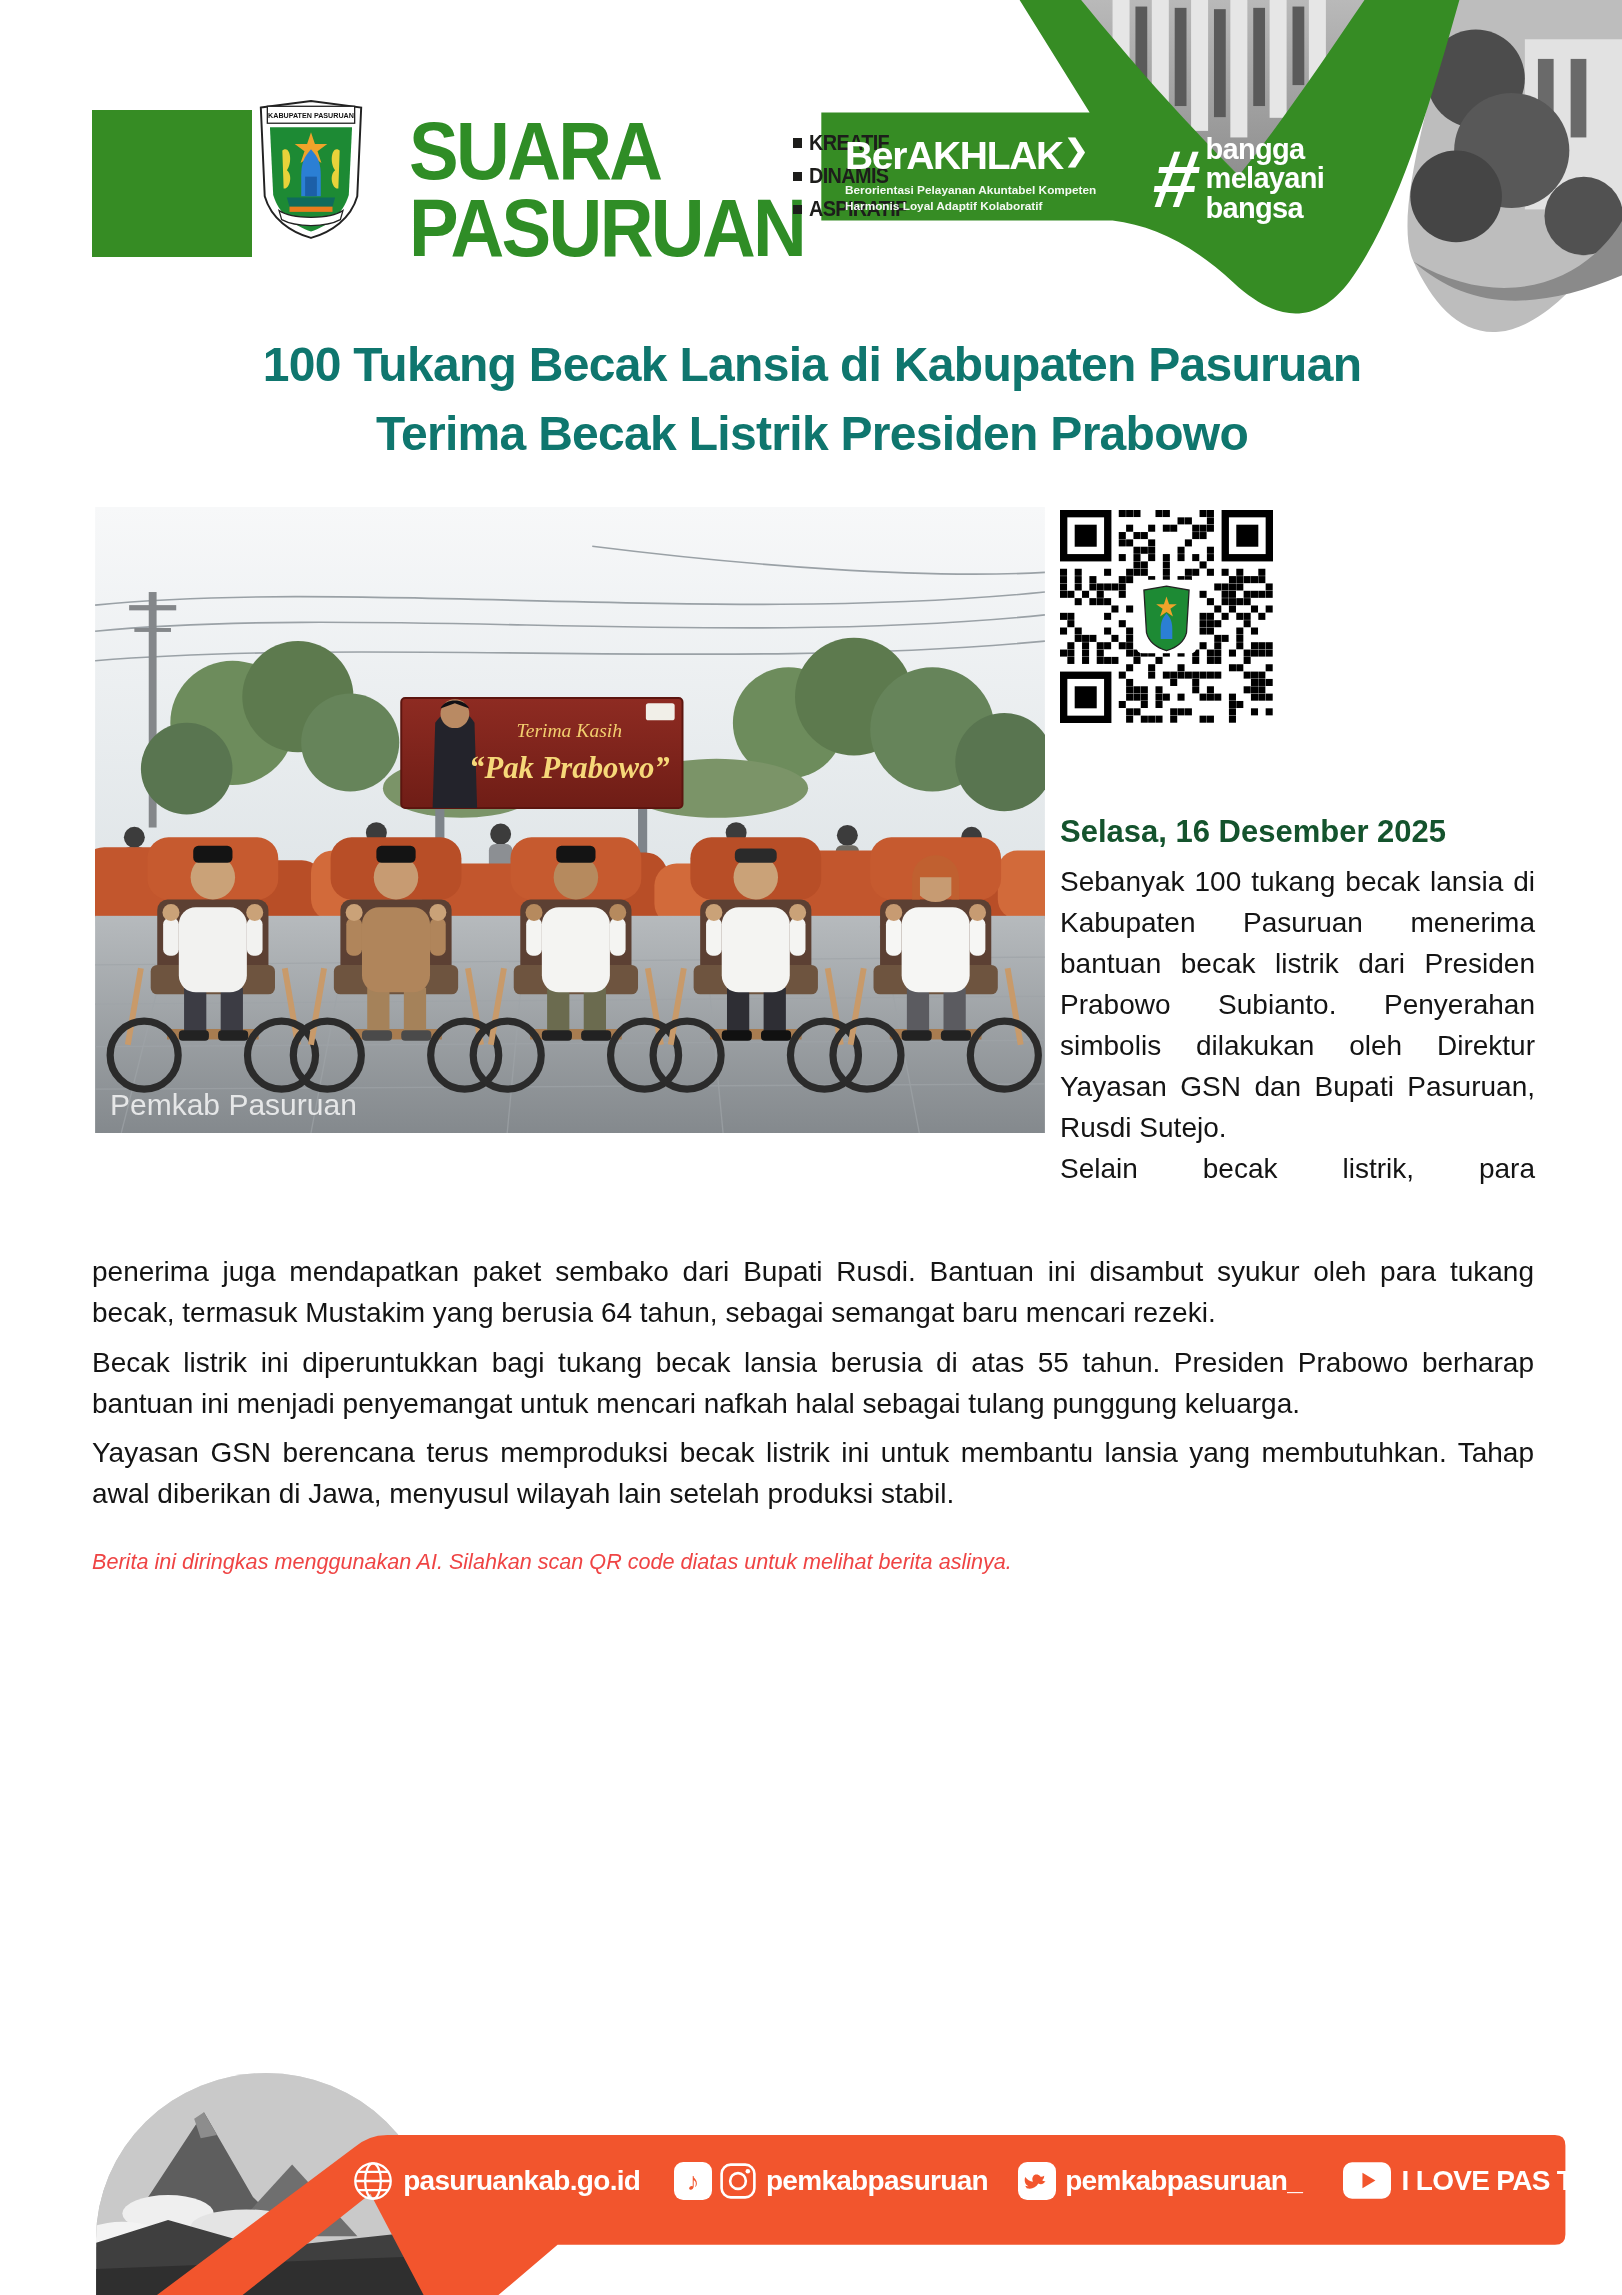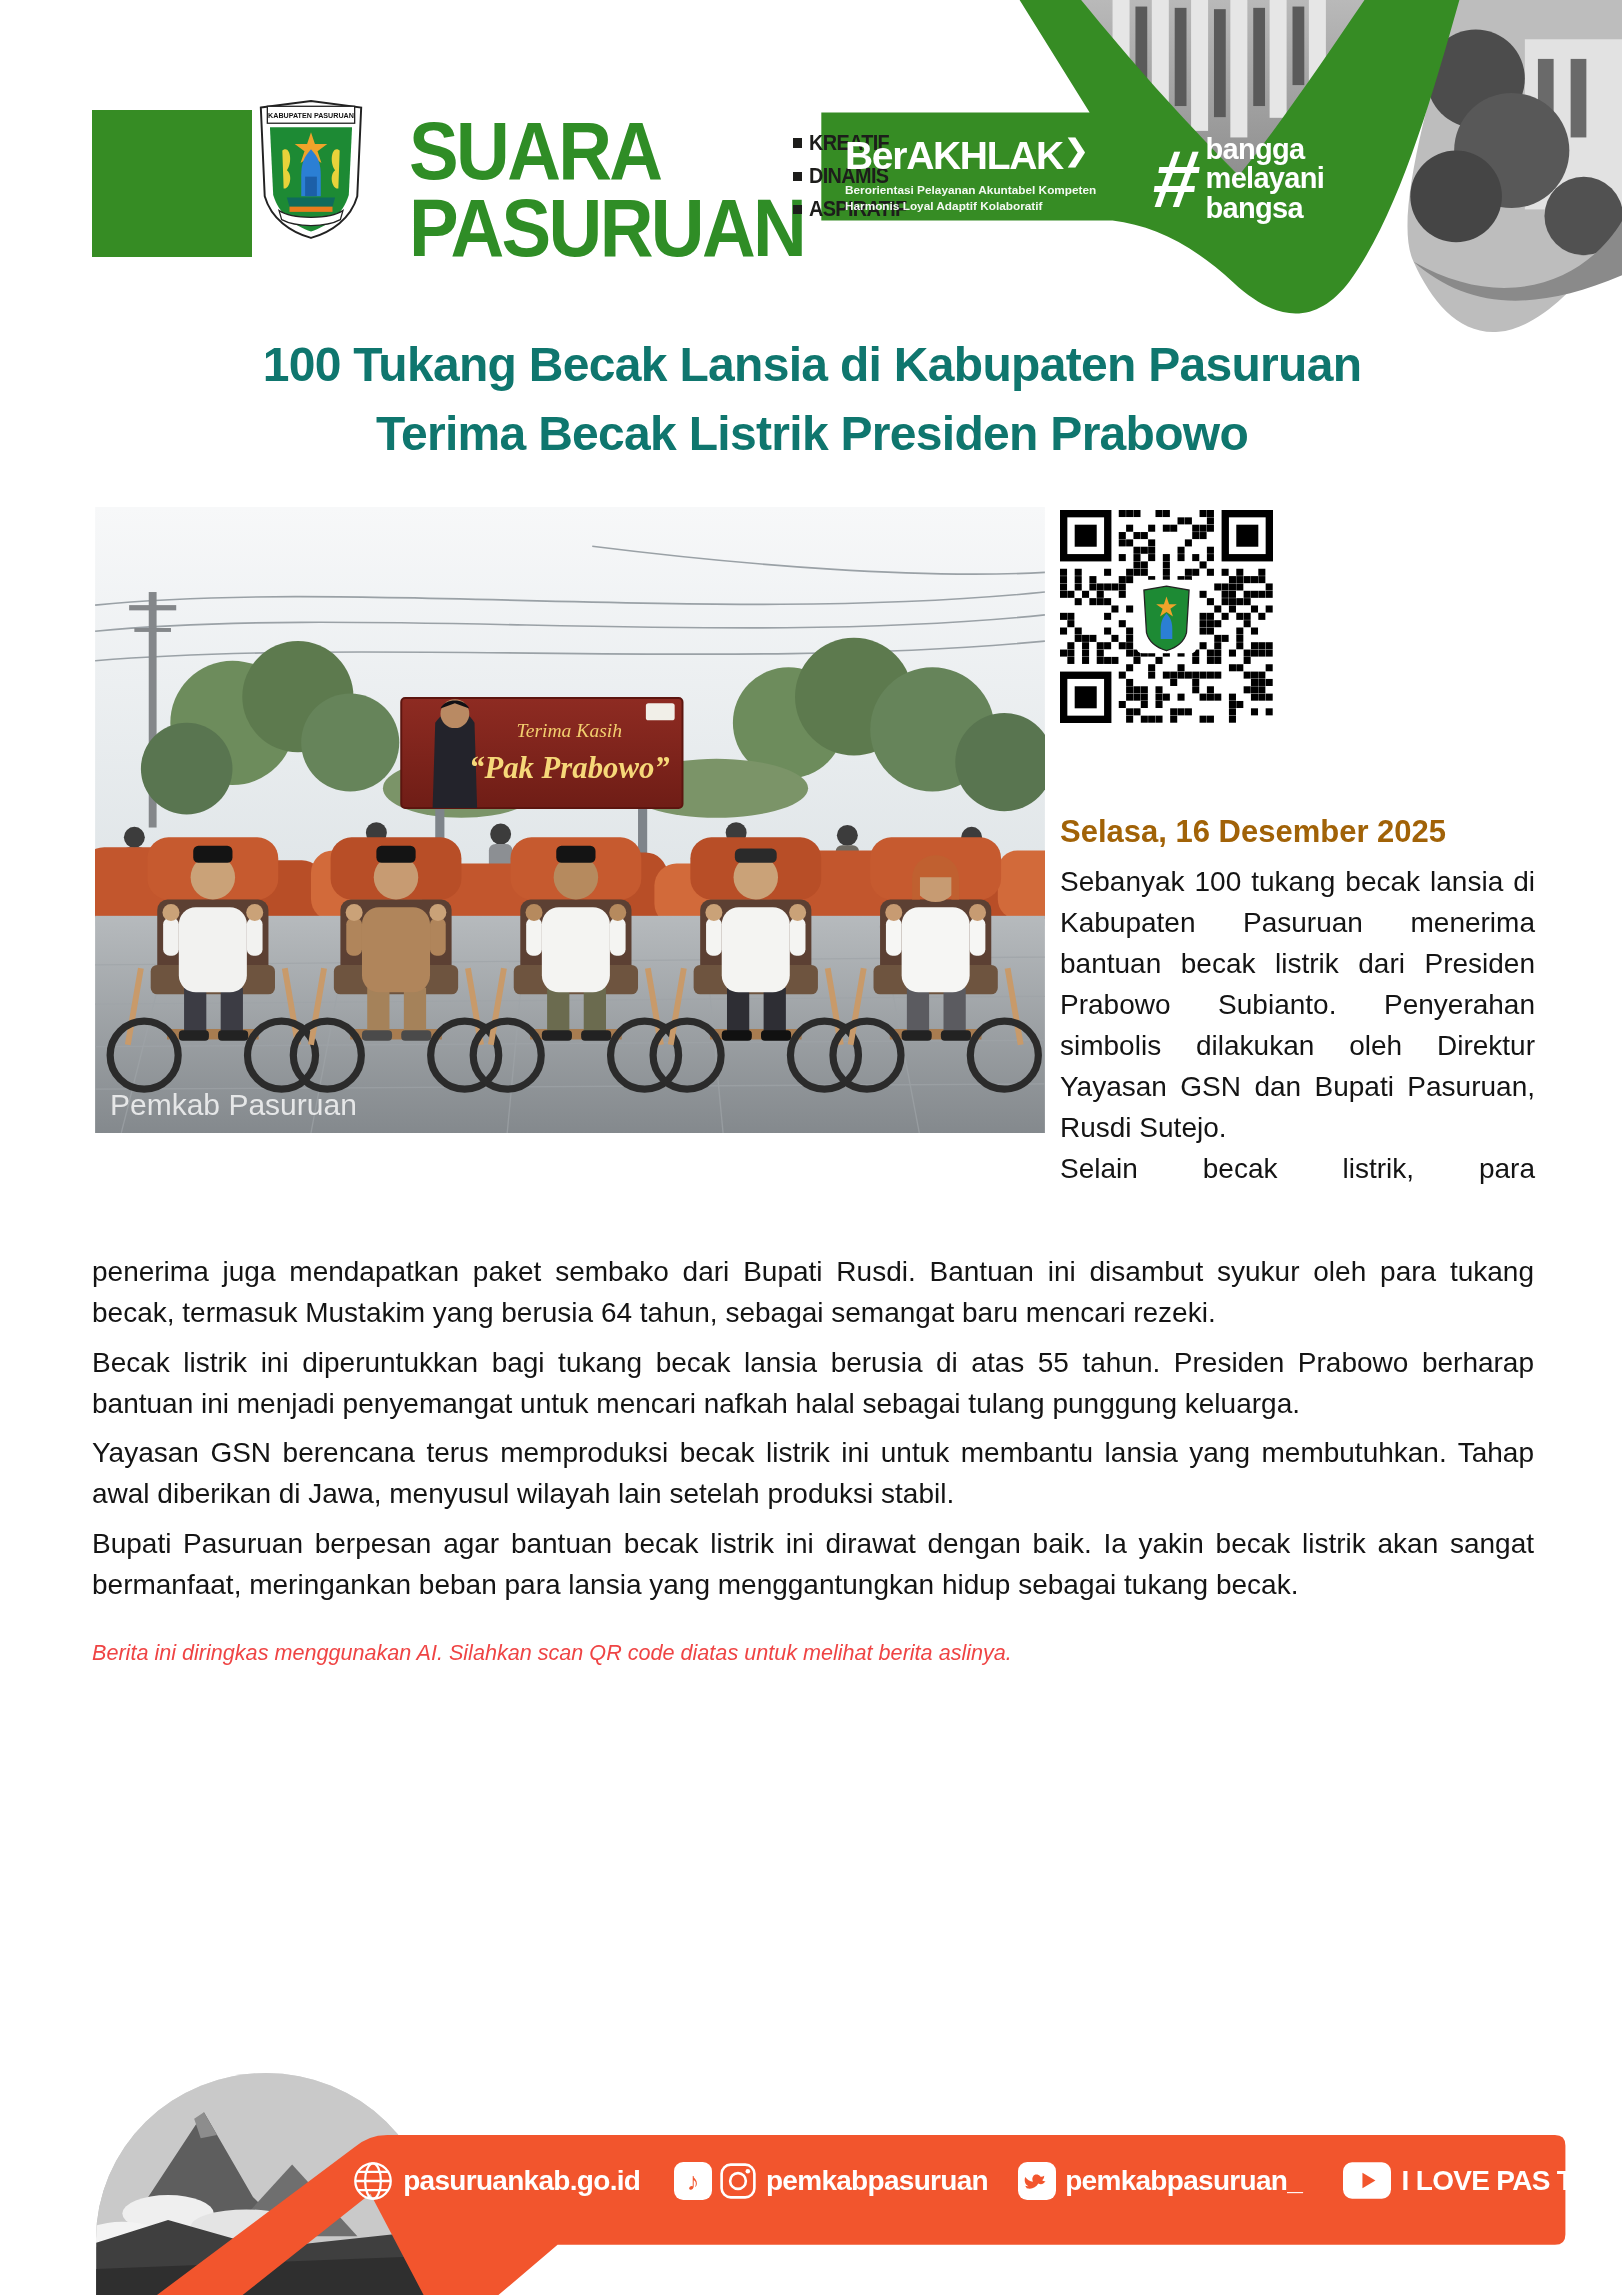--- a/index.html
+++ b/index.html
@@ -30,21 +30,21 @@
   .bangga .bw{font-size:29px;font-weight:bold;line-height:29.4px;letter-spacing:-0.7px;}
 
   
   .title{left:92px;top:330px;width:1440px;text-align:center;font-size:48px;font-weight:bold;
          line-height:69px;color:#0f766e;letter-spacing:-0.7px;}
 
   
   .photo{left:95px;top:507px;width:950px;height:626px;}
   .photo-credit{left:110px;top:1088px;font-size:30px;color:rgba(255,255,255,.78);}
   .qr{left:1060px;top:510px;width:213px;height:213px;}
-  .date{left:1060px;top:814px;width:475px;font-size:31px;font-weight:bold;color:#a16207;}
+  .date{left:1060px;top:814px;width:475px;font-size:31px;font-weight:bold;color:#14532d;}
   .leadcol{left:1060px;top:861px;width:475px;font-size:28px;line-height:41px;
            text-align:justify;color:#141414;}
   .leadcol .spread{text-align:justify;-moz-text-align-last:justify;text-align-last:justify;}
   .bodytext{left:92px;top:1251px;width:1442px;font-size:28px;line-height:41px;
             text-align:justify;color:#141414;}
   .bodytext p{margin:0 0 8.5px 0;}
   .ai-note{margin-top:27px;font-size:21.6px;font-style:italic;color:#ef4444;text-align:left;}
 
   
   .mountain{left:96px;top:2073px;width:340px;height:222px;overflow:hidden;
@@ -639,21 +639,20 @@
   <div class="abs date">Selasa, 16 Desember 2025</div>
   <div class="abs leadcol">
     <div>Sebanyak 100 tukang becak lansia di Kabupaten Pasuruan menerima bantuan becak listrik dari Presiden Prabowo Subianto. Penyerahan simbolis dilakukan oleh Direktur Yayasan GSN dan Bupati Pasuruan, Rusdi Sutejo.</div>
     <div class="spread">Selain becak listrik, para</div>
   </div>
 
   <div class="abs bodytext">
     <p>penerima juga mendapatkan paket sembako dari Bupati Rusdi. Bantuan ini disambut syukur oleh para tukang becak, termasuk Mustakim yang berusia 64 tahun, sebagai semangat baru mencari rezeki.</p>
     <p>Becak listrik ini diperuntukkan bagi tukang becak lansia berusia di atas 55 tahun. Presiden Prabowo berharap bantuan ini menjadi penyemangat untuk mencari nafkah halal sebagai tulang punggung keluarga.</p>
     <p>Yayasan GSN berencana terus memproduksi becak listrik ini untuk membantu lansia yang membutuhkan. Tahap awal diberikan di Jawa, menyusul wilayah lain setelah produksi stabil.</p>
-    <p>Bupati Pasuruan berpesan agar bantuan becak listrik ini dirawat dengan baik. Ia yakin becak listrik akan sangat bermanfaat, meringankan beban para lansia yang menggantungkan hidup sebagai tukang becak.</p>
     <div class="ai-note">Berita ini diringkas menggunakan AI. Silahkan scan QR code diatas untuk melihat berita aslinya.</div>
   </div>
 
   <div class="abs mountain">
     <svg width="340" height="222" viewBox="0 0 520 340">
       <rect width="520" height="340" fill="#c9c9c9"></rect>
       <path d="M40 250 L165 60 L240 190 L300 250 Z" fill="#5e5e5e"></path>
       <path d="M150 70 L165 60 L185 95 L160 100 Z" fill="#8d8d8d"></path>
       <path d="M200 250 L300 140 L400 250 Z" fill="#6f6f6f"></path>
       <ellipse cx="110" cy="215" rx="70" ry="28" fill="#efefef"></ellipse>

